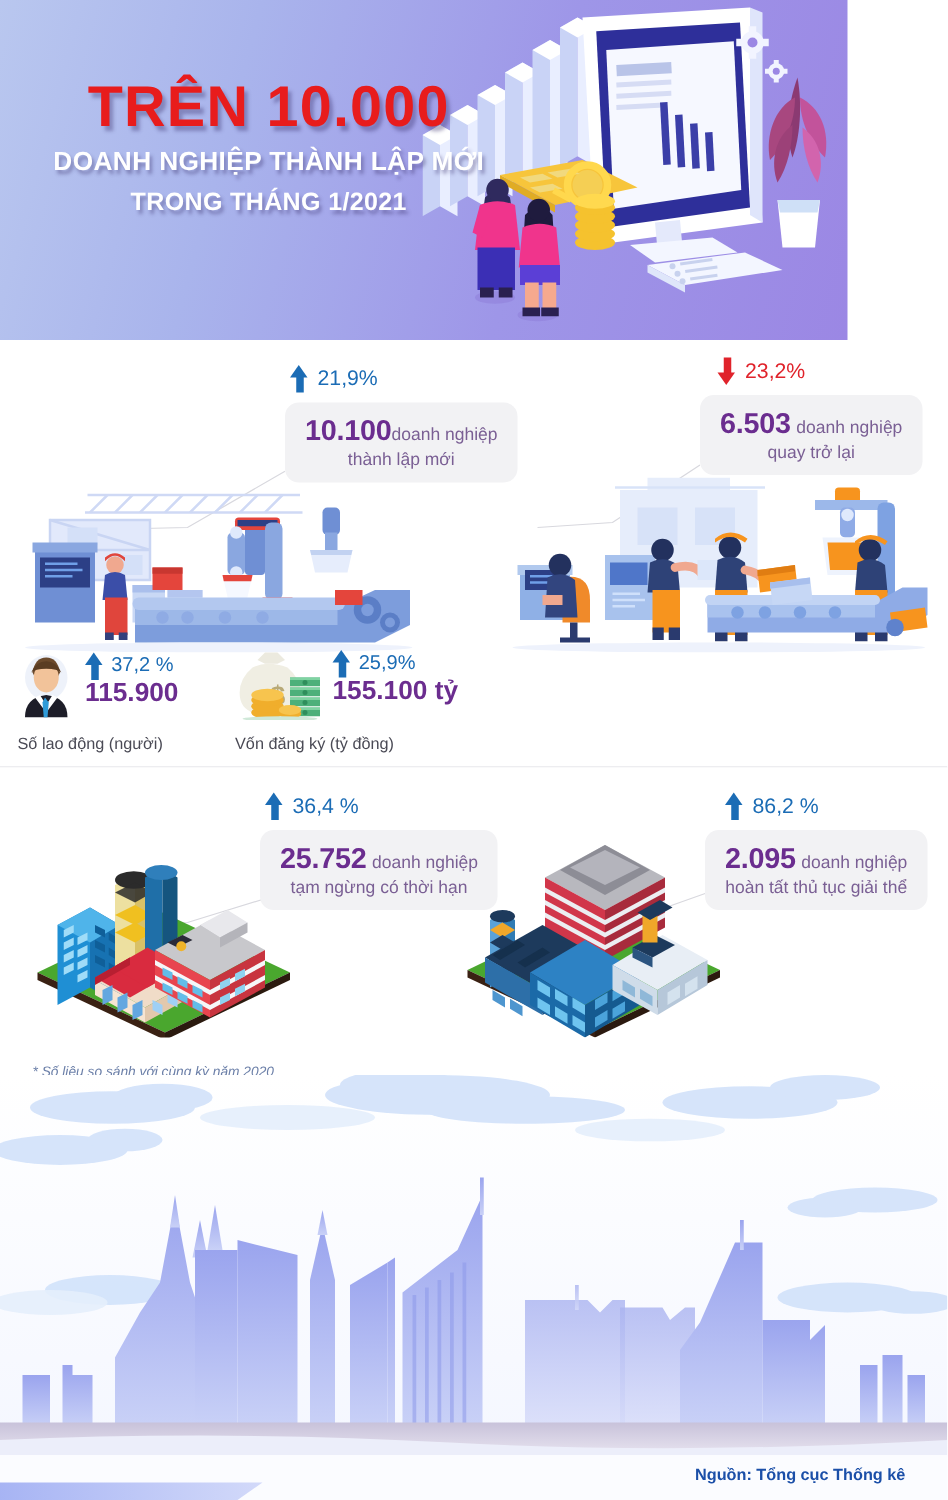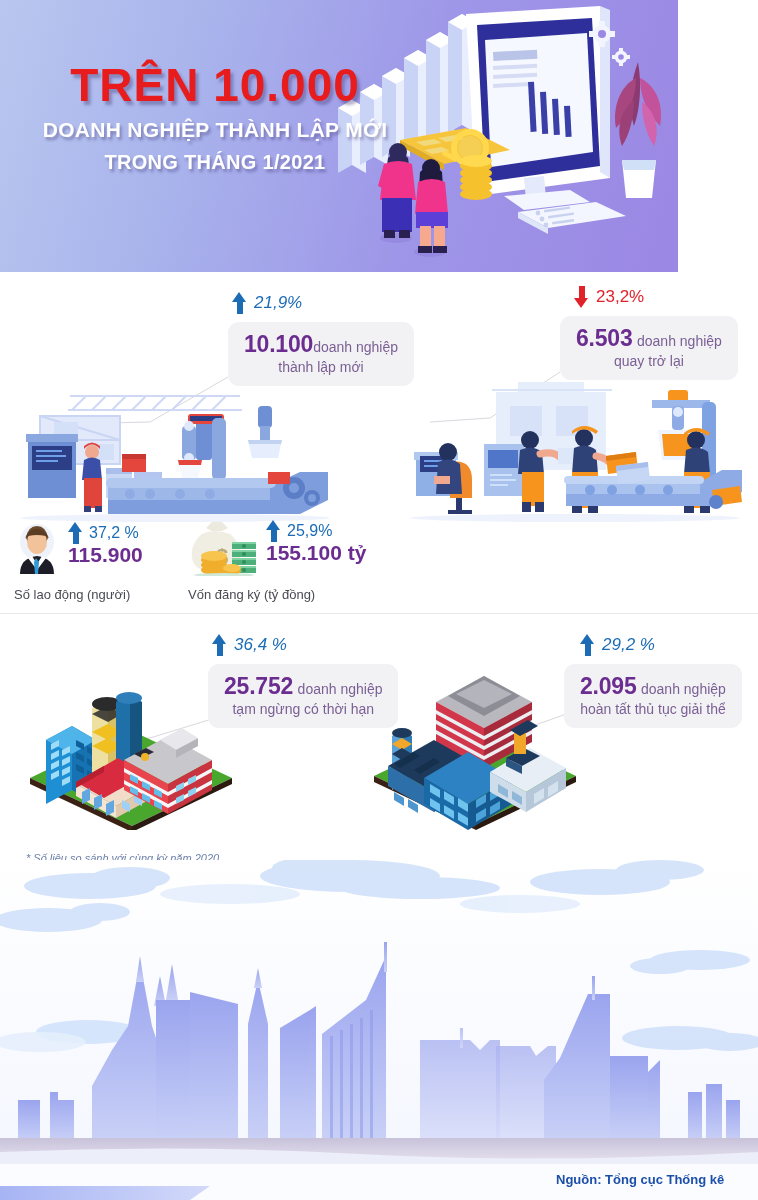--- a/index.html
+++ b/index.html
@@ -58,21 +58,21 @@
     border-bottom:10px solid #1b6cb5;
   }
   .arrow-dn::before {
     content:''; position:absolute; left:4.5px; top:0; width:6px; height:15px; background:#e0232b;
   }
   .arrow-dn::after {
     content:''; position:absolute; left:0; bottom:0; width:0; height:0;
     border-left:7.5px solid transparent; border-right:7.5px solid transparent;
     border-top:10px solid #e0232b;
   }
-  .pct-blue { font-size: 17px; color: #1b6cb5; font-style: italic; }
+  .pct-blue { font-size: 17px; color: #1b6cb5; }
   .pct-red  { font-size: 17px; color: #e0232b; }
 
   .callout {
     background: #f2f2f4; border-radius: 11px;
     padding: 9px 16px 11px 16px; text-align: center; display: inline-block;
   }
   .co-line1 { white-space: nowrap; }
   .big-num {
     font-size: 23px; font-weight: bold; color: #6b2d8f; letter-spacing: -.2px;
   }
@@ -570,21 +570,21 @@
         <div class="co-line1">
           <span class="big-num">25.752</span> <span class="co-label">doanh nghiệp</span>
         </div>
         <div class="co-line2">tạm ngừng có thời hạn</div>
       </div>
     </div>
 
     <div style="position:absolute;left:570px;top:20px;">
       <div class="pct-row" style="padding-left:10px;">
         <span class="arrow-up"></span>
-        <span class="pct-blue">29,2 %</span>
+        <span class="pct-blue">86,2 %</span>
       </div>
       <div class="callout" style="margin-top:8px;margin-left:-6px;">
         <div class="co-line1">
           <span class="big-num">2.095</span> <span class="co-label">doanh nghiệp</span>
         </div>
         <div class="co-line2">hoàn tất  thủ tục giải thể</div>
       </div>
     </div>
 
     <div style="position:absolute;left:20px;top:46px;">

